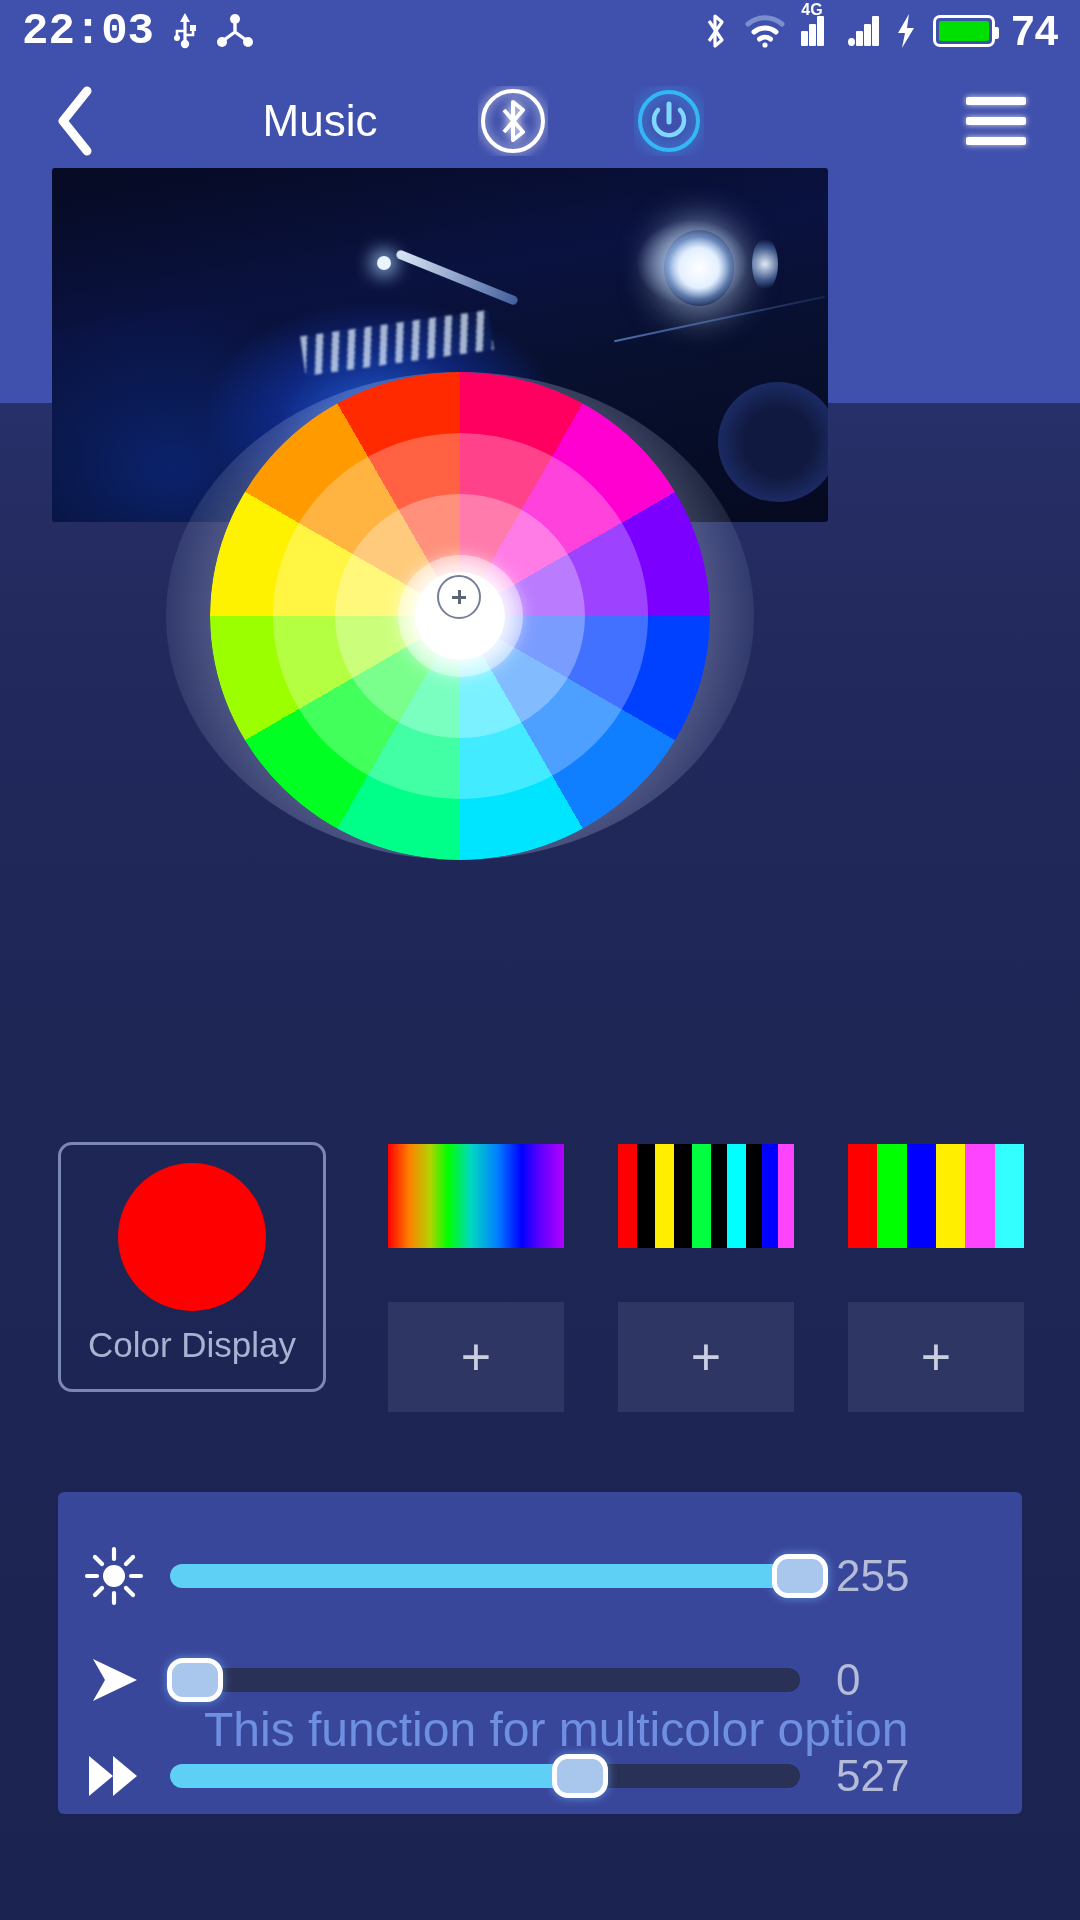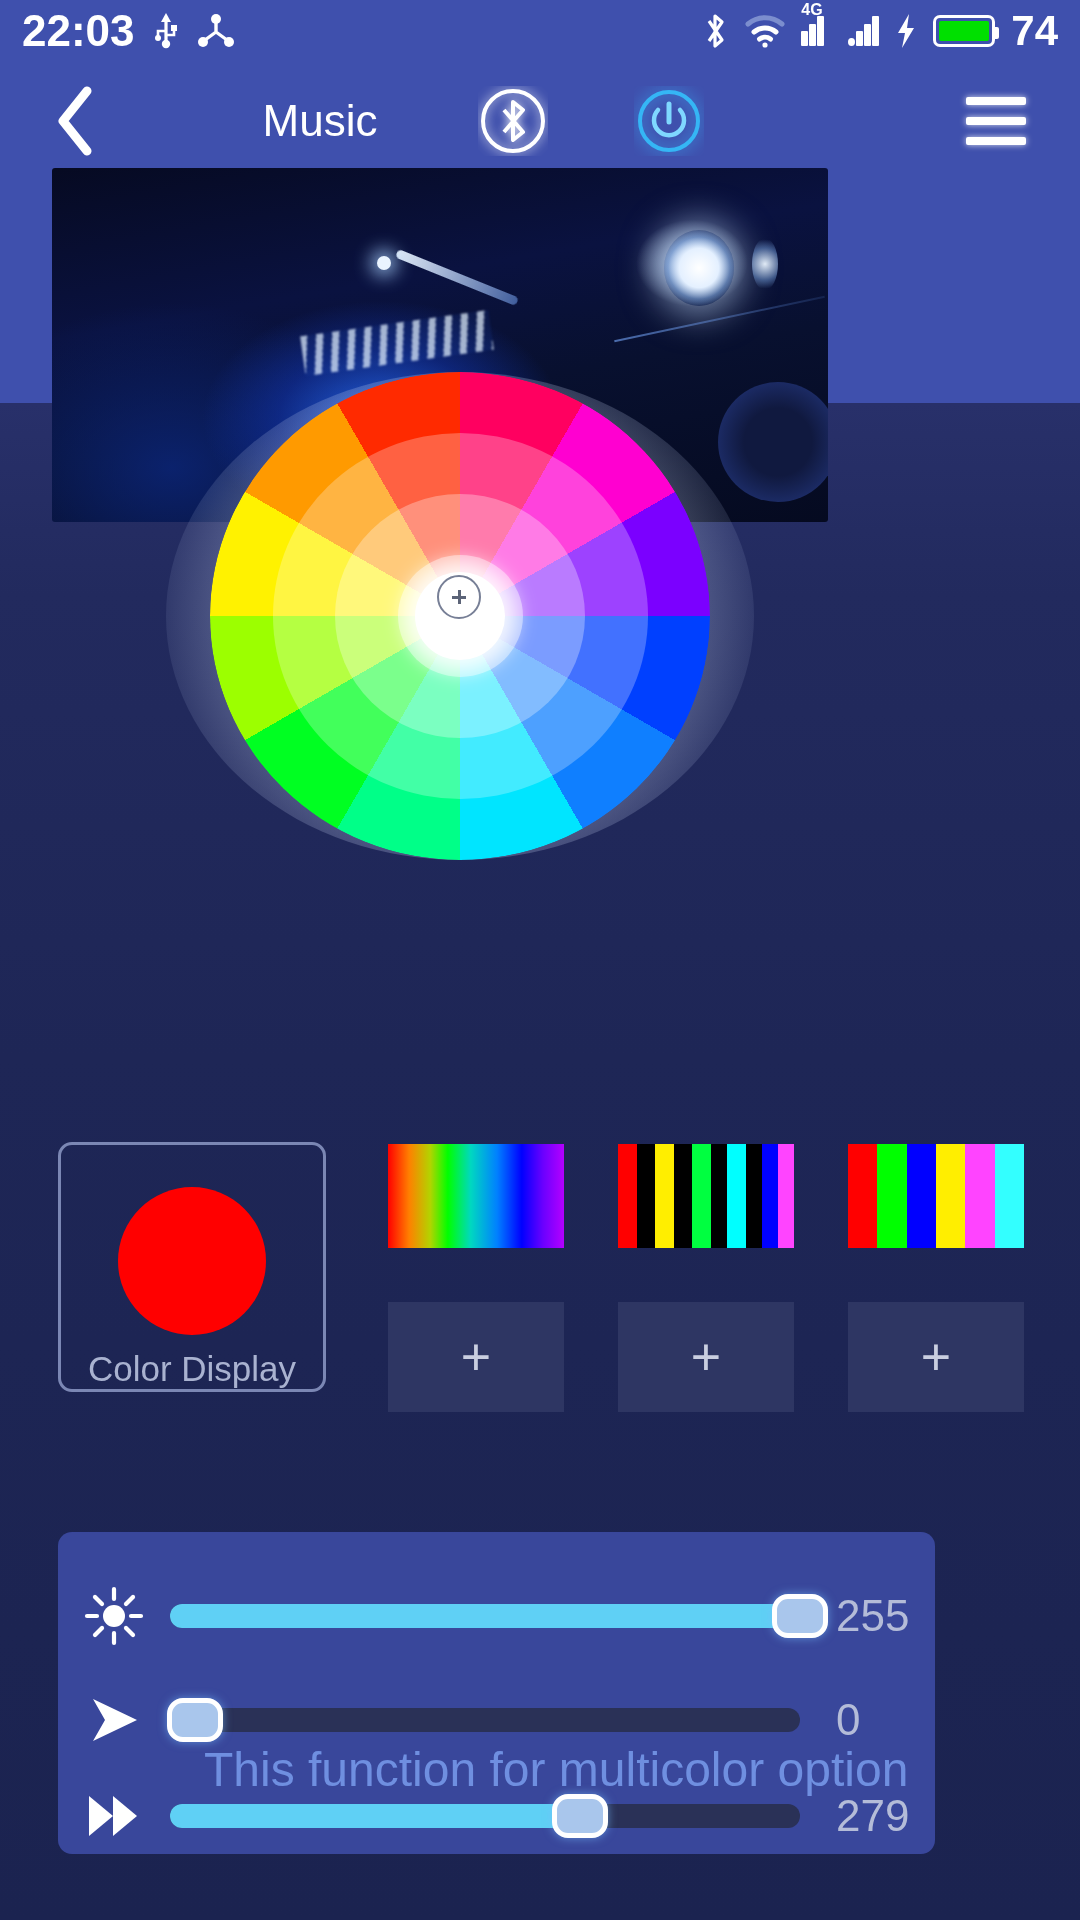--- a/index.html
+++ b/index.html
@@ -18,21 +18,21 @@
 
   
   .statusbar{
     position:absolute; left:0; top:0; width:1080px; height:62px;
     display:flex; align-items:center; padding:0 22px;
   }
   .sb-left{ display:flex; align-items:center; gap:18px; }
   .sb-right{ display:flex; align-items:center; gap:16px; margin-left:auto; }
   .clock{
     color:#ffffff; font-size:44px; font-weight:bold; letter-spacing:0px;
-    line-height:44px; font-family:Liberation Sans, sans-serif;
+    line-height:44px; font-family:Liberation Mono, monospace;
   }
   .batt-pct{ color:#ffffff; font-size:42px; font-weight:bold; line-height:42px; }
   .sb-icon{ display:flex; align-items:center; justify-content:center; }
 
   
   .bars{ display:flex; align-items:flex-end; gap:1px; height:30px; position:relative; }
   .bars i{ display:block; width:7px; background:#ffffff; border-radius:1px; }
   .bars i:nth-child(1){ height:8px; border-radius:50%; width:7px; }
   .bars i:nth-child(2){ height:15px; }
   .bars i:nth-child(3){ height:22px; }
@@ -165,43 +165,43 @@
   }
   .selector:before{ content:""; width:3px; height:14px; background:#5c6478; position:absolute; }
   .selector:after{ content:""; width:14px; height:3px; background:#5c6478; position:absolute; }
 
   
   .presets{ position:absolute; left:0; top:1144px; width:1080px; height:250px; }
   .cd-box{
     position:absolute; left:58px; top:-2px; width:268px; height:250px;
     border:3px solid #7b87b4; border-radius:14px;
     display:flex; flex-direction:column; align-items:center; justify-content:flex-start;
-    padding-top:42px;
+    padding-top:18px;
   }
   .cd-circle{ width:148px; height:148px; border-radius:50%; }
   .cd-label{ color:#a9b2d0; font-size:35px; margin-top:14px; }
 
   .strip{ position:absolute; width:176px; height:104px; top:0px; }
   .strip.s1{ left:388px; }
   .strip.s2{ left:618px; }
   .strip.s3{ left:848px; }
 
   .plus{
     position:absolute; width:176px; height:110px; top:158px;
     background:#2e3663; display:flex; align-items:center; justify-content:center;
     color:#c9cee0; font-size:52px; font-weight:300; line-height:52px;
   }
   .plus.p1{ left:388px; }
   .plus.p2{ left:618px; }
   .plus.p3{ left:848px; }
 
   
   .panel{
-    position:absolute; left:58px; top:1492px; width:877px; height:322px;
-    background:#39479b; border-radius:14px;margin-top:40px;
+    position:absolute; left:58px; top:1492px; width:964px; height:322px;
+    background:#39479b; border-radius:6px;
   }
   .srow{ position:absolute; left:0; width:964px; height:72px; display:flex; align-items:center; }
   .srow.r-bright{ top:48px; }
   .srow.r-speed  { top:152px; }
   .srow.r-fast   { top:248px; }
   .s-icon{ width:112px; display:flex; align-items:center; justify-content:center; }
   .track{
     position:relative; width:630px; height:24px; border-radius:12px;
     background:#2a3157;
   }
@@ -405,18 +405,18 @@
       <div class="s-icon">
         <svg width="62" height="48" viewBox="0 0 62 48">
           <path d="M6 4 L30 24 L6 44 Z" fill="#fff"></path>
           <path d="M30 4 L54 24 L30 44 Z" fill="#fff"></path>
         </svg>
       </div>
       <div class="track">
         <div class="fill" style="width:65%"></div>
         <div class="knob" style="left:65%"></div>
       </div>
-      <div class="s-val">279</div>
+      <div class="s-val">527</div>
     </div>
 
   </div>
 
 </div>
 
 </body></html>

